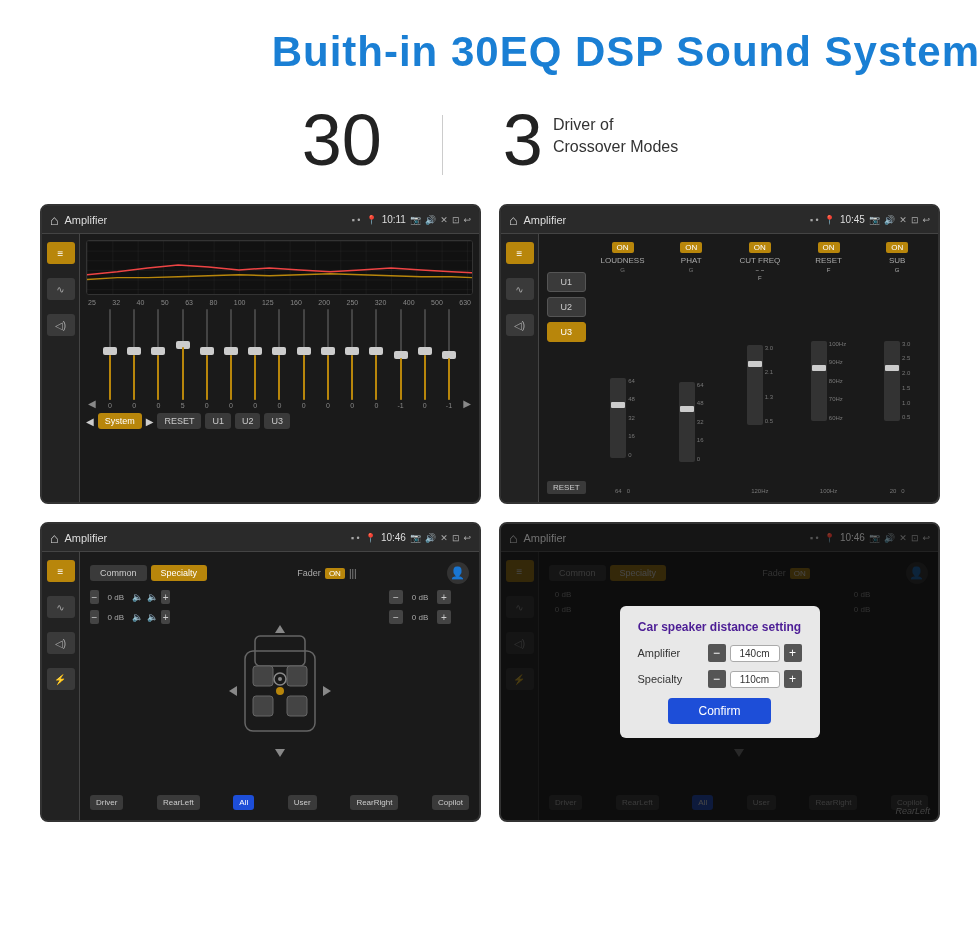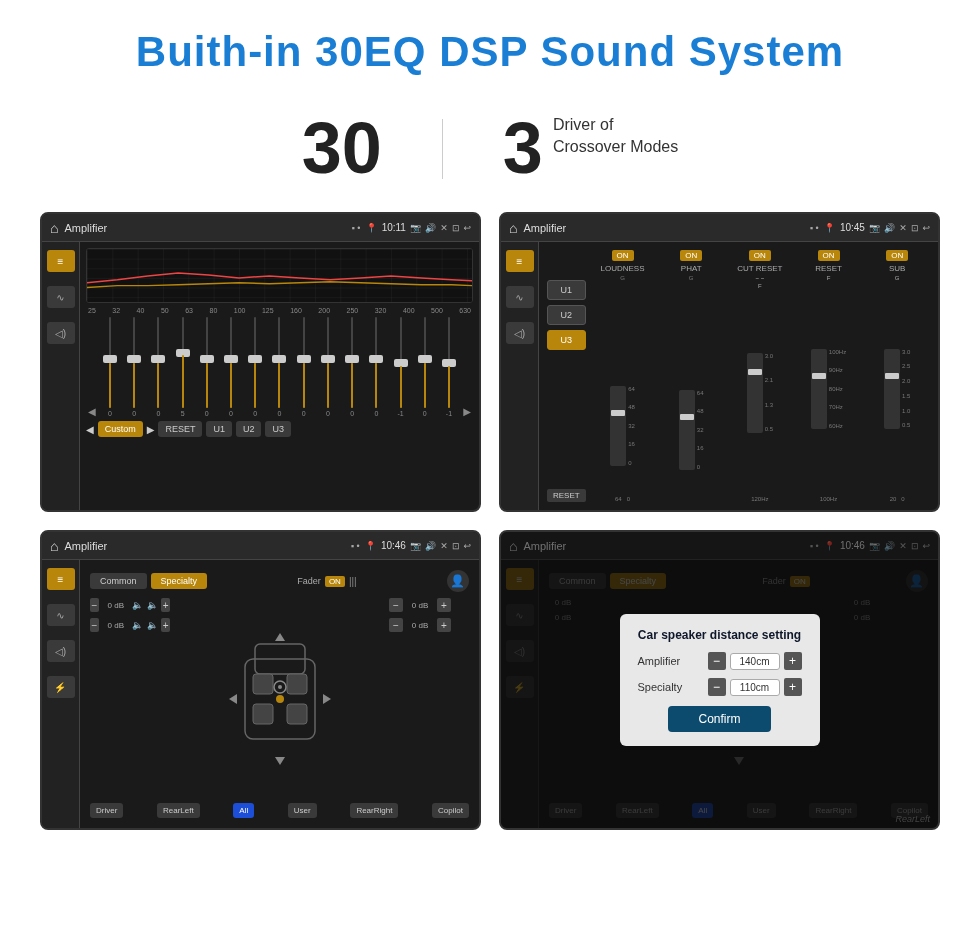--- a/index.html
+++ b/index.html
@@ -6,21 +6,21 @@
     body {
       width: 980px;
       height: 939px;
       background: #ffffff;
       font-family: Arial, sans-serif;
       overflow: hidden;
     }
 
     
     .header {
-      text-align: center;
+      text-align: right;
       padding: 28px 0 18px;
     }
     .header h1 {
       font-size: 42px;
       font-weight: 900;
       color: #1a7fd4;
       letter-spacing: 1px;
     }
 
     
@@ -32,24 +32,23 @@
       margin: 10px 0 28px;
     }
     .stat-item {
       display: flex;
       align-items: flex-start;
       gap: 10px;
       padding: 0 60px;
     }
     .stat-number {
       font-size: 72px;
-      font-weight: 700;
+      font-weight: 400;
       color: #222;
       line-height: 1;
-      margin-top: 8px;
     }
     .stat-desc {
       font-size: 16px;
       color: #333;
       padding-top: 10px;
       line-height: 1.4;
     }
     .stat-divider {
       width: 1px;
       height: 60px;
@@ -412,21 +411,21 @@
       z-index: 10;
     }
     .dialog-box {
       background: #e8e8e8;
       border-radius: 6px;
       padding: 14px 18px;
       width: 200px;
     }
     .dialog-title {
       font-size: 12px;
-      color: #0f172a;
+      color: #4c1d95;
       font-weight: bold;
       margin-bottom: 10px;
       text-align: center;
     }
     .dialog-row {
       display: flex;
       align-items: center;
       justify-content: space-between;
       margin-bottom: 8px;
     }
@@ -453,21 +452,21 @@
       background: #fff;
       border: 1px solid #aaa;
       border-radius: 3px;
       padding: 2px 6px;
       font-size: 10px;
       color: #333;
       min-width: 50px;
       text-align: center;
     }
     .dialog-confirm {
-      background: #0c4a6e;
+      background: #1d4ed8;
       color: #fff;
       border: none;
       border-radius: 4px;
       padding: 6px 30px;
       font-size: 12px;
       cursor: pointer;
       display: block;
       margin: 10px auto 0;
     }
 
@@ -673,21 +672,21 @@
                 <div class="eq-slider-thumb" style="top:46%"></div>
                 <div class="eq-slider-fill" style="height:46%"></div>
               </div>
               <div class="eq-value">-1</div>
             </div>
           <span class="arrow-btn">▶</span>
         </div>
 
         <div class="eq-bottom">
           <span class="eq-nav-btn">◀</span>
-          <button class="eq-btn active">Custom</button>
+          <button class="eq-btn active">System</button>
           <span class="eq-nav-btn">▶</span>
           <button class="eq-btn">RESET</button>
           <button class="eq-btn">U1</button>
           <button class="eq-btn">U2</button>
           <button class="eq-btn">U3</button>
         </div>
       </div>
     </div>
   </div>
 
@@ -760,21 +759,21 @@
                   <span>48</span>
                   <span>32</span>
                   <span>16</span>
                   <span>0</span>
                 </div>
               </div>
             </div>
 
             <div class="band">
               <div class="band-on">ON</div>
-              <div class="band-name">CUT RESET</div>
+              <div class="band-name">CUT FREQ</div>
               <div style="font-size:6px;color:#aaa;">~ ~</div>
               <div style="font-size:6px;color:#aaa;">F</div>
               <div class="band-slider-container">
                 <div class="v-slider">
                     <div class="v-slider-thumb" style="top:20%"></div>
                   </div>
                 <div class="band-labels">
                   <span>3.0</span>
                   <span>2.1</span>
                   <span>1.3</span>

